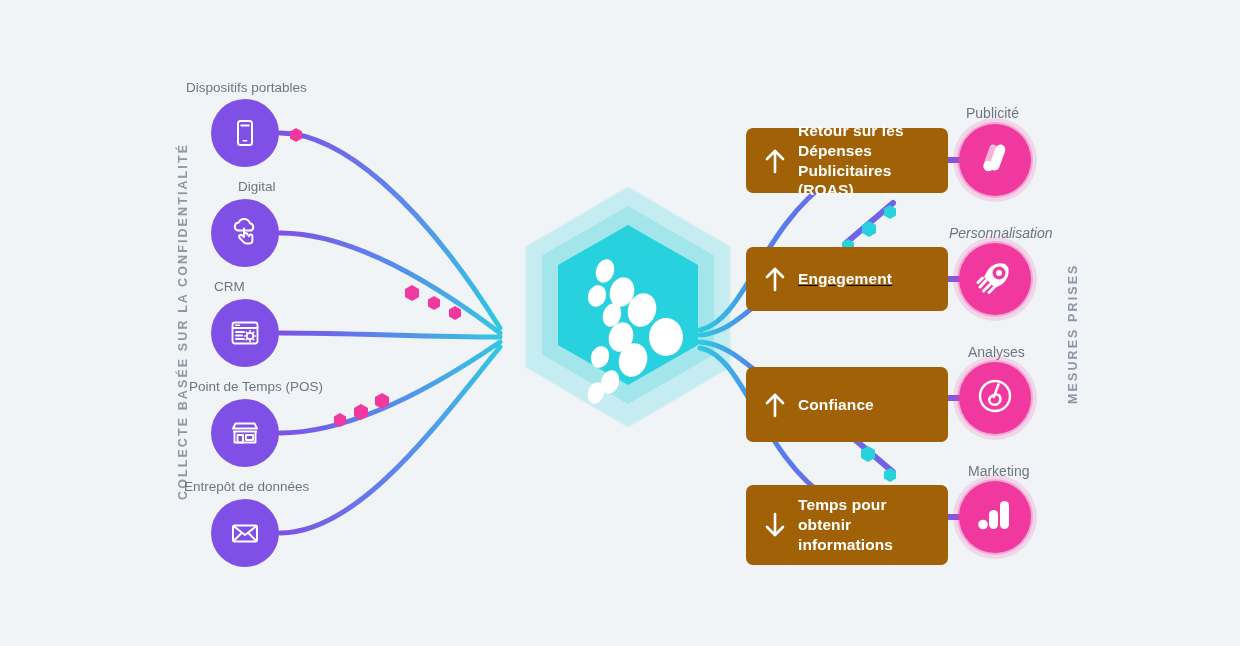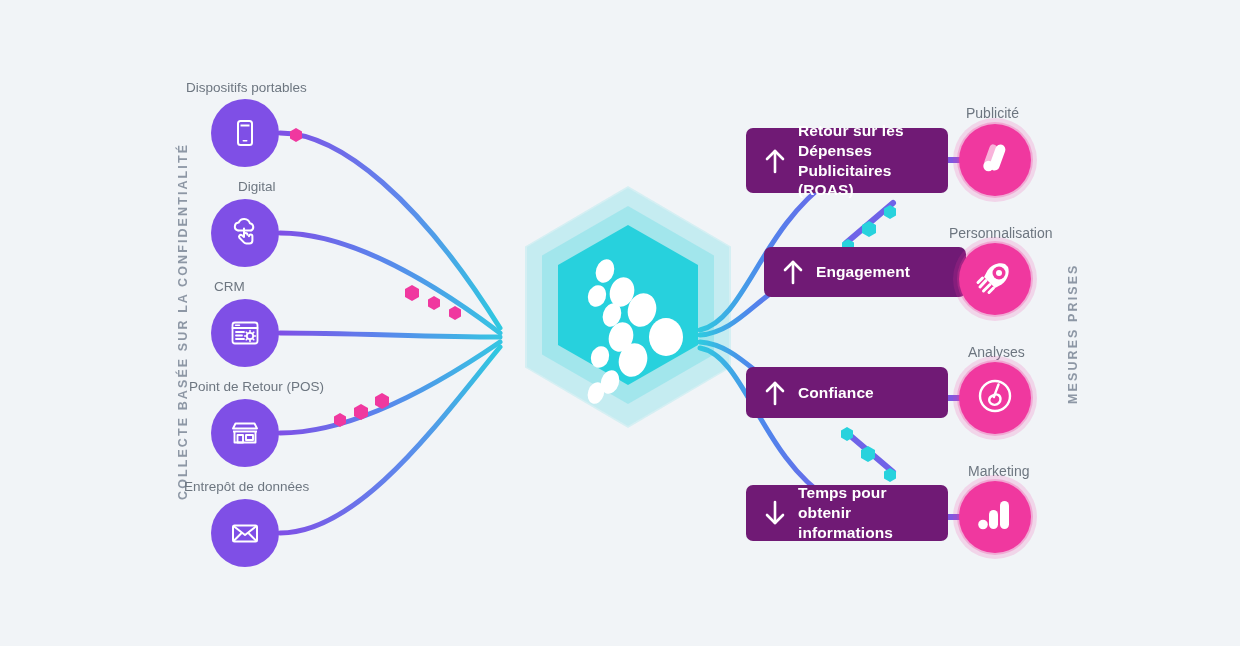--- a/index.html
+++ b/index.html
@@ -33,21 +33,21 @@
   .src-circle{
     position:absolute;
     width:68px;height:68px;border-radius:50%;
     background:#7f4fe6;
     display:flex;align-items:center;justify-content:center;
   }
   .src-circle svg{display:block;}
 
   .metric-box{
     position:absolute;
-    background:#701a75;
+    background:#a16207;
     border-radius:7px;
     display:flex;align-items:center;
     box-sizing:border-box;
     padding:0 14px;
   }
   .metric-arrow{
     flex:0 0 auto;width:30px;
     display:flex;align-items:center;justify-content:center;
     margin-right:8px;
   }
@@ -204,21 +204,21 @@
         <line x1="7.5" y1="9.2" x2="11.5" y2="9.2" stroke-width="1.4"></line>
         <line x1="8" y1="16" x2="16" y2="16"></line>
         <line x1="8" y1="19.5" x2="14" y2="19.5"></line>
         <line x1="8" y1="23" x2="16" y2="23"></line>
         <circle cx="22" cy="20" r="3.2"></circle>
         <path d="M22 14.6v1.8M22 23.6v1.8M16.6 20h1.8M25.6 20h1.8M18.2 16.2l1.3 1.3M24.5 22.5l1.3 1.3M25.8 16.2l-1.3 1.3M19.5 22.5l-1.3 1.3" stroke-width="1.6"></path>
       </svg>
     </span>
   </div>
 
-  <div class="src-label" style="left:189px;top:379px;">Point de Retour (POS)</div>
+  <div class="src-label" style="left:189px;top:379px;">Point de Temps (POS)</div>
   <div class="src-circle" style="left:211px;top:399px;">
     <span>
       <svg width="34" height="34" viewBox="0 0 34 34" fill="none" stroke="#ffffff" stroke-width="1.9" stroke-linejoin="round">
         <path d="M5 12.5 7.5 7.5h19l2.5 5z"></path>
         <line x1="5" y1="15.5" x2="29" y2="15.5"></line>
         <path d="M6.5 15.5v11h21v-11"></path>
         <rect x="9.5" y="19" width="5.5" height="7.5"></rect>
         <rect x="18" y="19" width="7" height="5"></rect>
       </svg>
     </span>
@@ -238,41 +238,41 @@
   <div class="metric-box" style="left:746px;top:128px;width:202px;height:65px;">
     <span class="metric-arrow">
       <svg width="24" height="30" viewBox="0 0 24 30" fill="none" stroke="#ffffff" stroke-width="2.6" stroke-linecap="round" stroke-linejoin="round">
         <line x1="12" y1="26" x2="12" y2="5"></line>
           <polyline points="4,13 12,5 20,13"></polyline>
       </svg>
     </span>
     <span class="metric-text">Retour sur les Dépenses Publicitaires (ROAS)</span>
   </div>
 
-  <div class="metric-box" style="left:764px;top:247px;width:202px;height:50px;">
+  <div class="metric-box" style="left:746px;top:247px;width:202px;height:64px;text-decoration:underline;">
     <span class="metric-arrow">
       <svg width="24" height="30" viewBox="0 0 24 30" fill="none" stroke="#ffffff" stroke-width="2.6" stroke-linecap="round" stroke-linejoin="round">
         <line x1="12" y1="26" x2="12" y2="5"></line>
           <polyline points="4,13 12,5 20,13"></polyline>
       </svg>
     </span>
     <span class="metric-text">Engagement</span>
   </div>
 
-  <div class="metric-box" style="left:746px;top:367px;width:202px;height:51px;">
+  <div class="metric-box" style="left:746px;top:367px;width:202px;height:75px;">
     <span class="metric-arrow">
       <svg width="24" height="30" viewBox="0 0 24 30" fill="none" stroke="#ffffff" stroke-width="2.6" stroke-linecap="round" stroke-linejoin="round">
         <line x1="12" y1="26" x2="12" y2="5"></line>
           <polyline points="4,13 12,5 20,13"></polyline>
       </svg>
     </span>
     <span class="metric-text">Confiance</span>
   </div>
 
-  <div class="metric-box" style="left:746px;top:485px;width:202px;height:56px;">
+  <div class="metric-box" style="left:746px;top:485px;width:202px;height:80px;">
     <span class="metric-arrow">
       <svg width="24" height="30" viewBox="0 0 24 30" fill="none" stroke="#ffffff" stroke-width="2.6" stroke-linecap="round" stroke-linejoin="round">
         <line x1="12" y1="4" x2="12" y2="25"></line>
           <polyline points="4,17 12,25 20,17"></polyline>
       </svg>
     </span>
     <span class="metric-text">Temps pour obtenir informations</span>
   </div>
 
   <div class="ch-label" style="left:966px;top:105px;">Publicité</div>
@@ -281,21 +281,21 @@
   <div class="ch-circle" style="left:959px;top:124px;">
     <span>
       <svg width="40" height="40" viewBox="0 0 40 40">
         <rect x="17.5" y="6" width="10" height="27" rx="5" fill="#ffffff" transform="rotate(20 22.5 19.5)"></rect>
         <rect x="12" y="6" width="7.5" height="22" rx="3.7" fill="#ffffff" opacity="0.62" transform="rotate(20 15.7 17)"></rect>
         <circle cx="13.5" cy="28" r="5.2" fill="#ffffff"></circle>
       </svg>
     </span>
   </div>
 
-  <div class="ch-label" style="left:949px;top:225px;">Personnalisation</div>
+  <div class="ch-label" style="left:949px;top:225px;font-style:italic;">Personnalisation</div>
   <div class="ch-glow" style="left:953px;top:237px;width:84px;height:84px;opacity:.16;"></div>
   <div class="ch-glow" style="left:957px;top:241px;width:76px;height:76px;opacity:.28;"></div>
   <div class="ch-circle" style="left:959px;top:243px;">
     <span>
       <svg width="42" height="42" viewBox="0 0 42 42">
         <path d="M31 8c-6-2-13 .5-17.5 6.5L10 21l11 11 6.5-3.5C33.5 24 36 17 34 11z" fill="#ffffff"></path>
         <circle cx="25" cy="17" r="6.5" fill="#f0389f"></circle>
         <circle cx="25" cy="17" r="3" fill="#ffffff"></circle>
         <path d="M12 24.5 6 31M16 28.5 9.5 35M8.5 22 4 26.5M19.5 32 15 36.5" stroke="#ffffff" stroke-width="3" stroke-linecap="round"></path>
       </svg>

